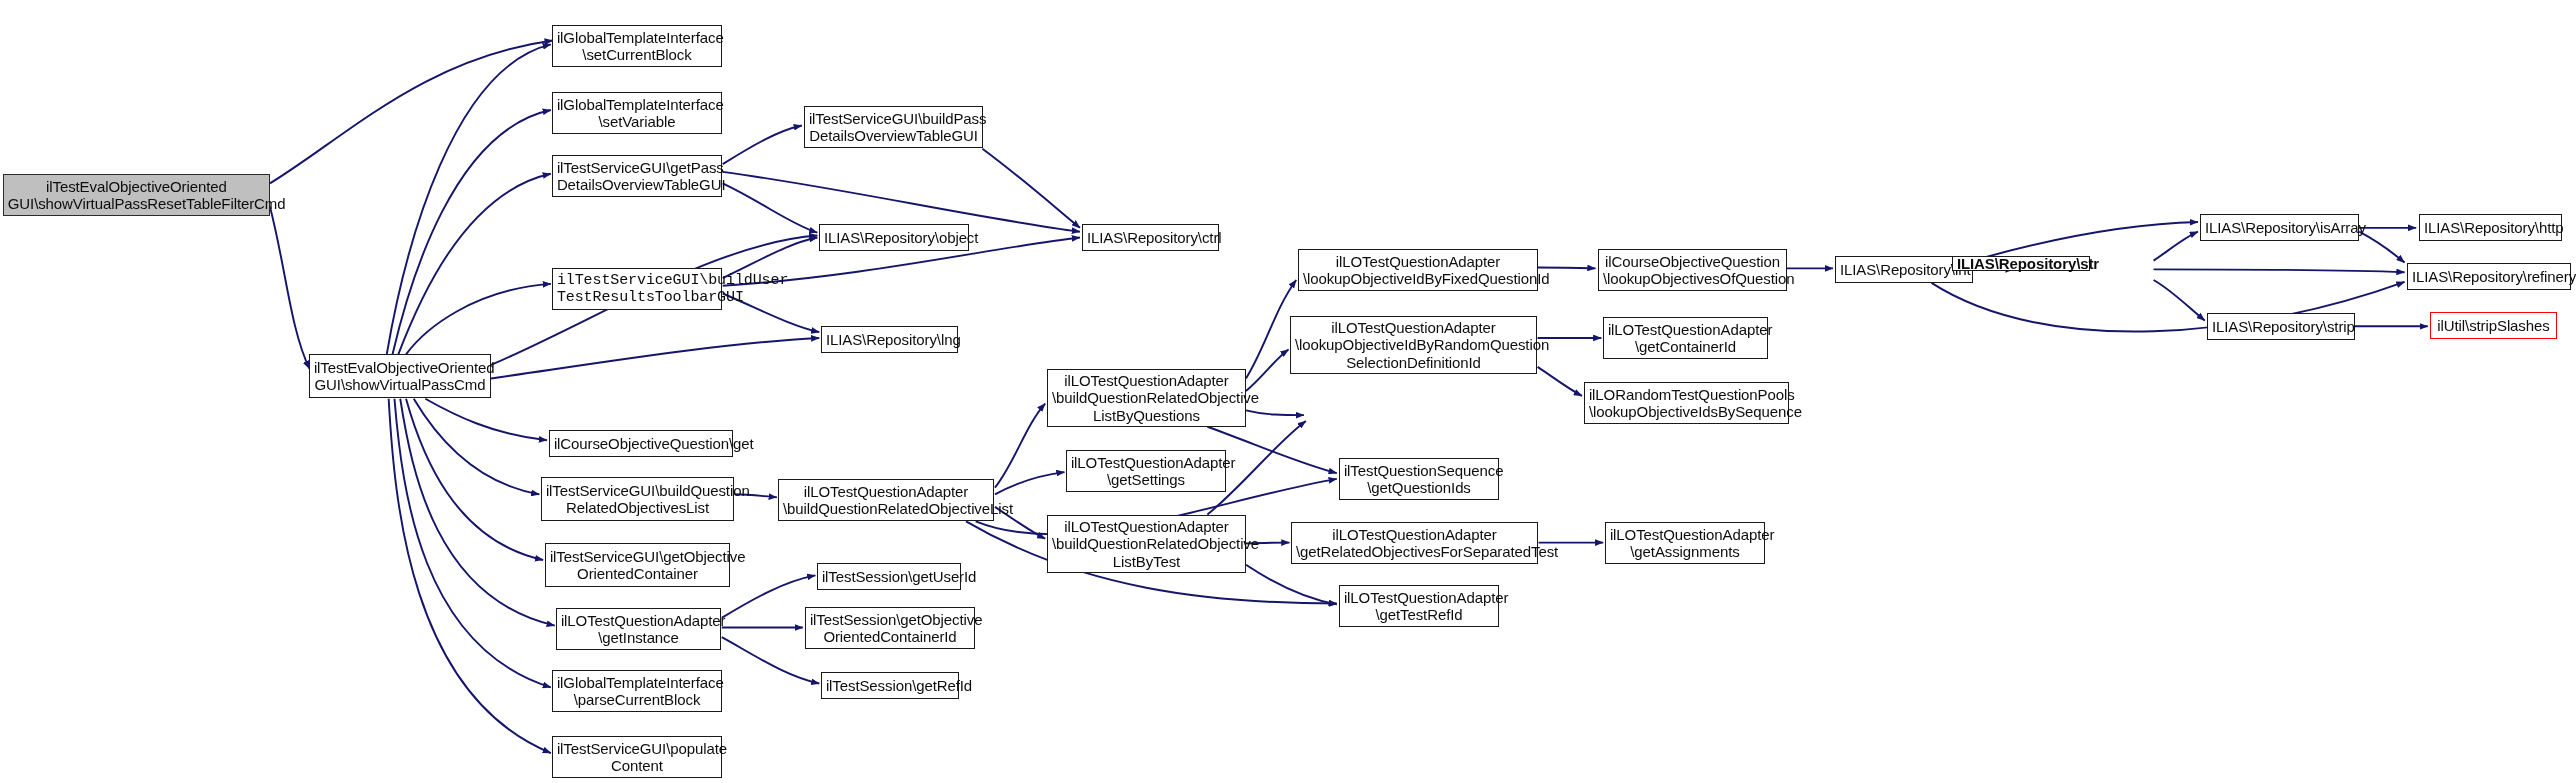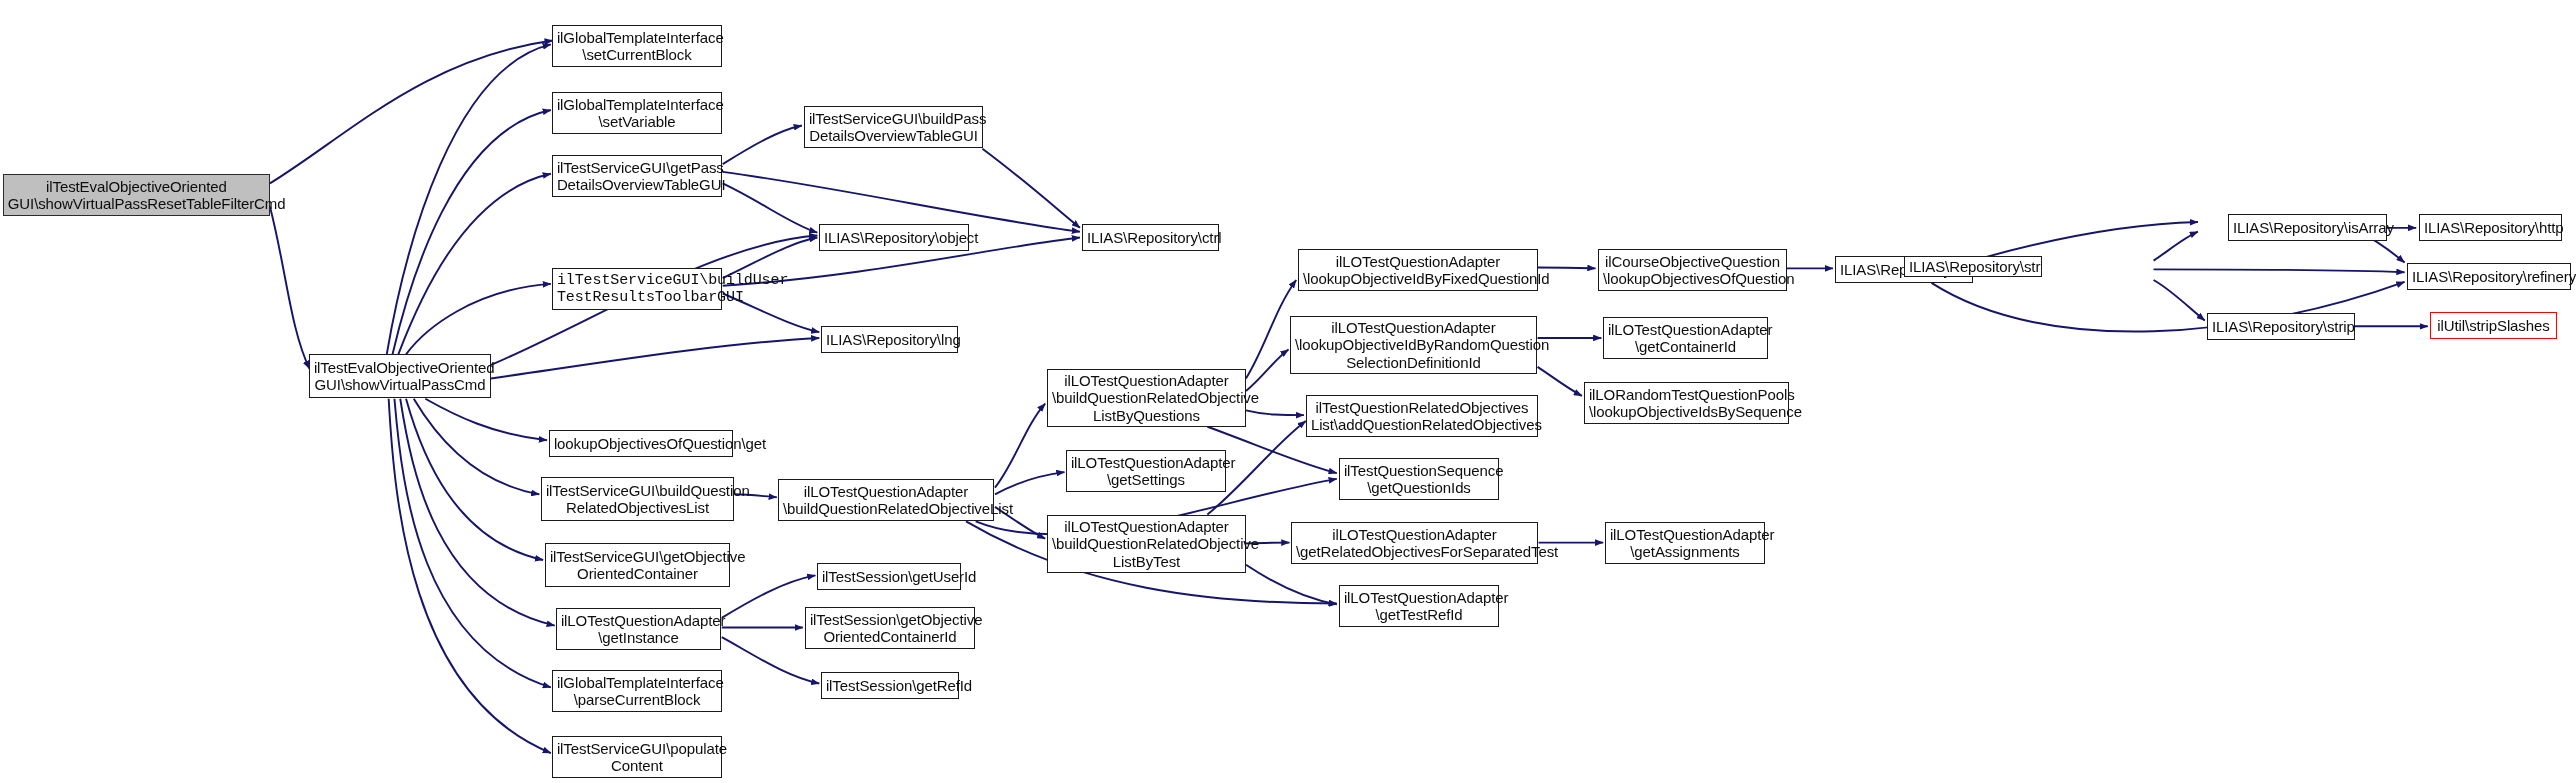--- a/index.html
+++ b/index.html
@@ -135,21 +135,21 @@
 DetailsOverviewTableGUI</span></div>
       <div class="node" style="left: 804px; top: 106px; width: 179px; height: 42px;"><span class="label">ilTestServiceGUI\buildPass
 DetailsOverviewTableGUI</span></div>
       <div class="node" style="left: 819px; top: 224px; width: 150px; height: 27px;"><span class="label">ILIAS\Repository\object</span></div>
       <div class="node" style="left: 1082px; top: 224px; width: 137px; height: 27px;"><span class="label">ILIAS\Repository\ctrl</span></div>
       <div class="node" style="left: 552px; top: 268px; width: 170px; height: 42px; font-family: Liberation Mono, monospace;"><span class="label">ilTestServiceGUI\buildUser
 TestResultsToolbarGUI</span></div>
       <div class="node" style="left: 821px; top: 326px; width: 137px; height: 27px;"><span class="label">ILIAS\Repository\lng</span></div>
       <div class="node" style="left: 309px; top: 354px; width: 182px; height: 44px;"><span class="label">ilTestEvalObjectiveOriented
 GUI\showVirtualPassCmd</span></div>
-      <div class="node" style="left: 549px; top: 430px; width: 184px; height: 27px;"><span class="label">lookupObjectivesOfQuestion\get</span></div>
+      <div class="node" style="left: 549px; top: 430px; width: 184px; height: 27px;"><span class="label">ilCourseObjectiveQuestion\get</span></div>
       <div class="node" style="left: 545px; top: 543px; width: 185px; height: 44px;"><span class="label">ilTestServiceGUI\getObjective
 OrientedContainer</span></div>
       <div class="node" style="left: 541px; top: 477px; width: 193px; height: 44px;"><span class="label">ilTestServiceGUI\buildQuestion
 RelatedObjectivesList</span></div>
       <div class="node" style="left: 556px; top: 608px; width: 165px; height: 42px;"><span class="label">ilLOTestQuestionAdapter
 \getInstance</span></div>
       <div class="node" style="left: 552px; top: 670px; width: 170px; height: 42px;"><span class="label">ilGlobalTemplateInterface
 \parseCurrentBlock</span></div>
       <div class="node" style="left: 552px; top: 736px; width: 170px; height: 42px;"><span class="label">ilTestServiceGUI\populate
 Content</span></div>
@@ -165,38 +165,36 @@
       <div class="node" style="left: 1066px; top: 450px; width: 160px; height: 42px;"><span class="label">ilLOTestQuestionAdapter
 \getSettings</span></div>
       <div class="node" style="left: 1047px; top: 515px; width: 199px; height: 58px;"><span class="label">ilLOTestQuestionAdapter
 \buildQuestionRelatedObjective
 ListByTest</span></div>
       <div class="node" style="left: 1298px; top: 249px; width: 240px; height: 42px;"><span class="label">ilLOTestQuestionAdapter
 \lookupObjectiveIdByFixedQuestionId</span></div>
       <div class="node" style="left: 1290px; top: 316px; width: 247px; height: 58px;"><span class="label">ilLOTestQuestionAdapter
 \lookupObjectiveIdByRandomQuestion
 SelectionDefinitionId</span></div>
-      <div class="node" style="left: 1306px; top: 395px; width: 232px; height: 42px;"><span class="label">ilTestQuestionRelatedObjectives
-List\addQuestionRelatedObjectives</span></div>
       <div class="node" style="left: 1339px; top: 458px; width: 160px; height: 42px;"><span class="label">ilTestQuestionSequence
 \getQuestionIds</span></div>
       <div class="node" style="left: 1291px; top: 522px; width: 247px; height: 42px;"><span class="label">ilLOTestQuestionAdapter
 \getRelatedObjectivesForSeparatedTest</span></div>
       <div class="node" style="left: 1339px; top: 585px; width: 160px; height: 42px;"><span class="label">ilLOTestQuestionAdapter
 \getTestRefId</span></div>
       <div class="node" style="left: 1598px; top: 249px; width: 189px; height: 42px;"><span class="label">ilCourseObjectiveQuestion
 \lookupObjectivesOfQuestion</span></div>
       <div class="node" style="left: 1603px; top: 317px; width: 165px; height: 42px;"><span class="label">ilLOTestQuestionAdapter
 \getContainerId</span></div>
       <div class="node" style="left: 1584px; top: 382px; width: 205px; height: 42px;"><span class="label">ilLORandomTestQuestionPools
 \lookupObjectiveIdsBySequence</span></div>
       <div class="node" style="left: 1605px; top: 522px; width: 160px; height: 42px;"><span class="label">ilLOTestQuestionAdapter
 \getAssignments</span></div>
       <div class="node" style="left: 1835px; top: 256px; width: 138px; height: 27px;"><span class="label">ILIAS\Repository\int</span></div>
-      <div class="node" style="left: 1904px; top: 256px; width: 138px; height: 21px;"><span class="label">ILIAS\Repository\str</span></div>
-      <div class="node" style="left: 2200px; top: 214px; width: 159px; height: 27px; margin-left: 28px;"><span class="label">ILIAS\Repository\isArray</span></div>
+      <div class="node" style="left: 1952px; top: 256px; width: 138px; height: 15px; font-weight: bold;"><span class="label">ILIAS\Repository\str</span></div>
+      <div class="node" style="left: 2200px; top: 214px; width: 159px; height: 27px;"><span class="label">ILIAS\Repository\isArray</span></div>
       <div class="node" style="left: 2419px; top: 214px; width: 143px; height: 27px;"><span class="label">ILIAS\Repository\http</span></div>
       <div class="node" style="left: 2407px; top: 263px; width: 164px; height: 27px;"><span class="label">ILIAS\Repository\refinery</span></div>
       <div class="node" style="left: 2207px; top: 313px; width: 148px; height: 27px;"><span class="label">ILIAS\Repository\strip</span></div>
       <div class="node missing" style="left: 2430px; top: 312px; width: 127px; height: 27px;"><span class="label">ilUtil\stripSlashes</span></div>
     </div>
 </div>
 
 
 </body></html>

